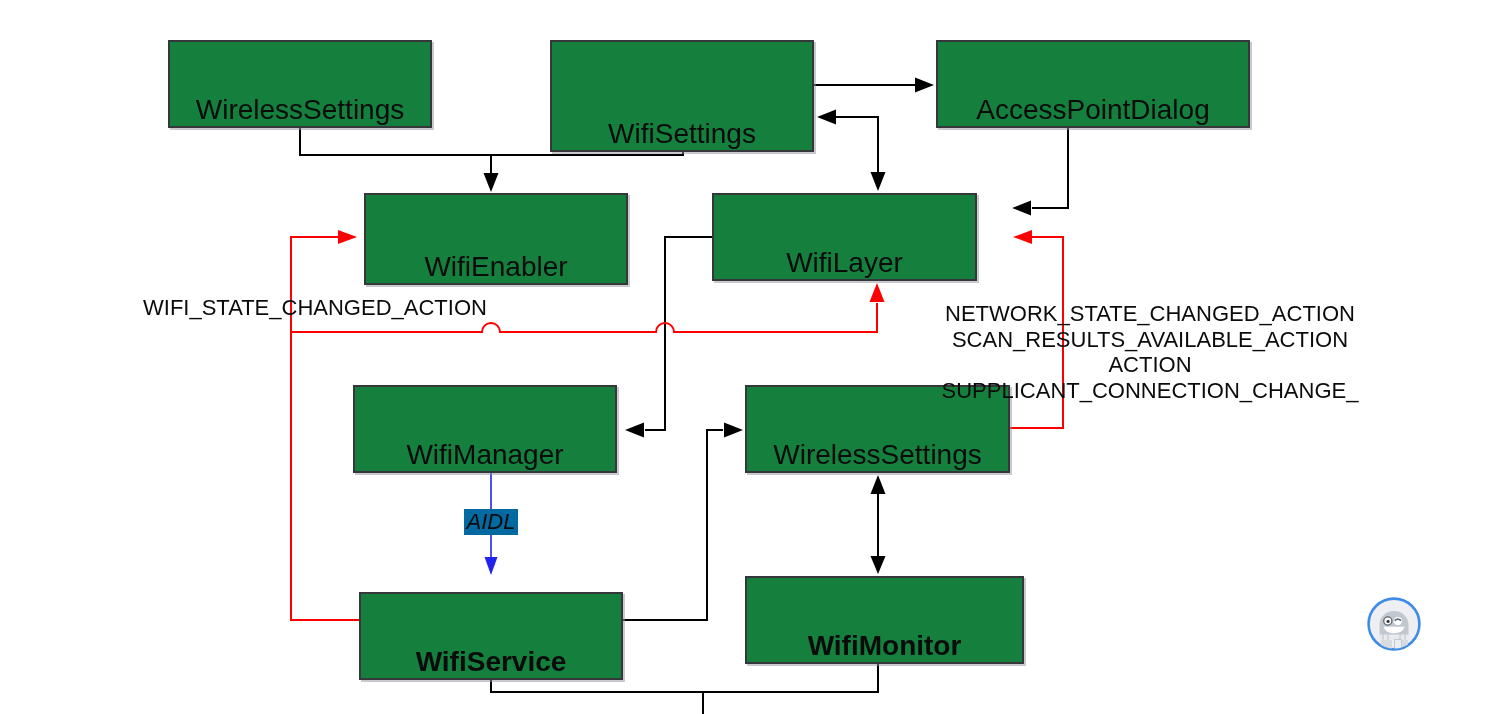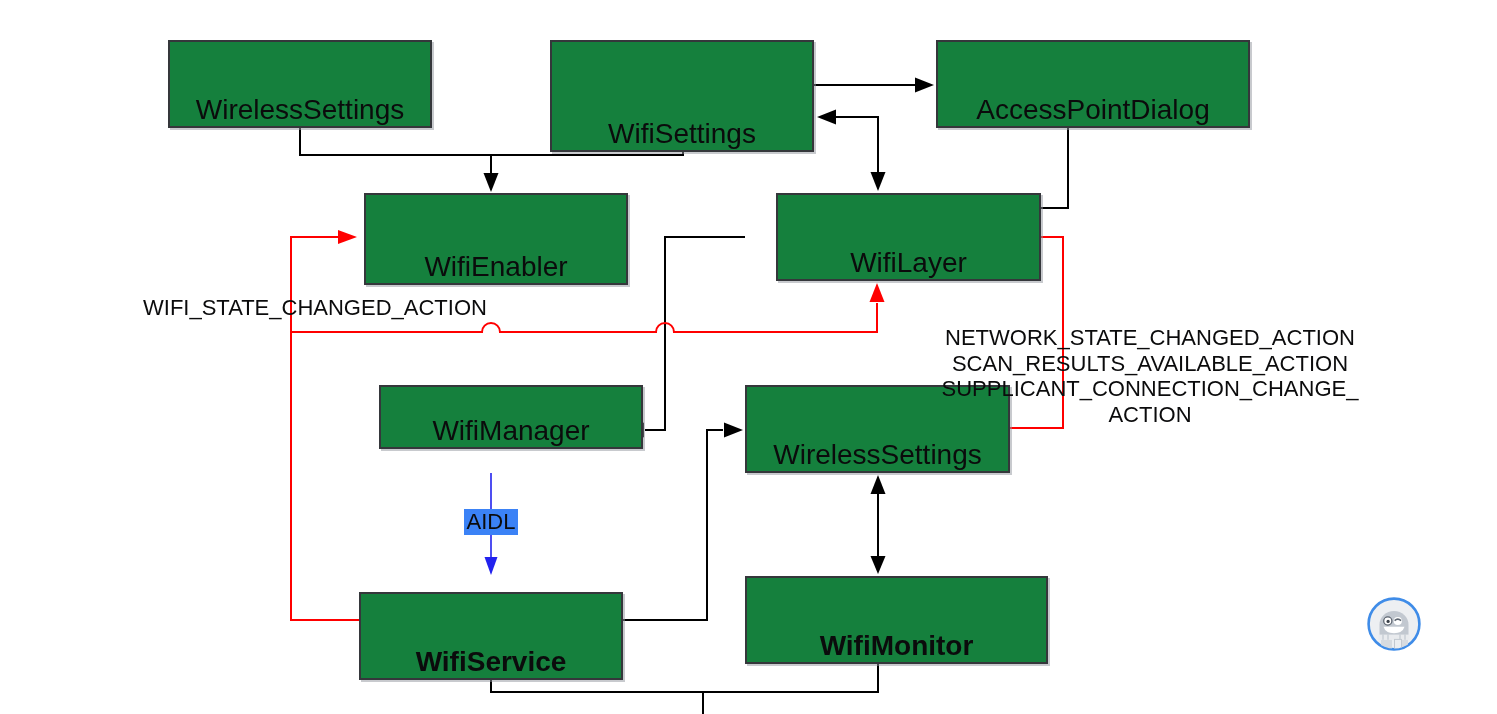--- a/index.html
+++ b/index.html
@@ -17,23 +17,23 @@
   .node{
     position:absolute;background:#15803d;border:2px solid #35373b;
     box-shadow:2px 2px 0 rgba(145,150,158,.5);
     display:flex;align-items:flex-end;justify-content:center;
     font-size:28px;color:#0b0b0c;box-sizing:border-box;
   }
   .node.bold{font-weight:bold;}
   .ann{
     position:absolute;font-size:22px;color:#0b0b0c;white-space:nowrap;line-height:25.5px;text-align:center;
   }
-  .ann-center{text-align:center;margin-top:24px;}
+  .ann-center{text-align:center;}
   .aidl-wrap{position:absolute;left:441px;top:509px;width:100px;text-align:center;}
-  .aidl-wrap span{background:#3b82f6;padding:0 3px;display:inline-block;}
+  .aidl-wrap span{background:#0369a1;padding:0 3px;display:inline-block;font-style:italic;}
   .bot{
     position:absolute;left:1366px;top:596px;width:56px;height:56px;
     border:none;background:transparent;padding:0;cursor:pointer;
   }
 </style>
 </head>
 <body>
 
 <div class="stage">
 
@@ -100,45 +100,45 @@
   <div class="node" style="left:550px;top:40px;width:264px;height:112px">
     <span>WifiSettings</span>
   </div>
   <div class="node" style="left:936px;top:40px;width:314px;height:88px">
     <span>AccessPointDialog</span>
   </div>
 
   <div class="node" style="left:364px;top:193px;width:264px;height:92px">
     <span>WifiEnabler</span>
   </div>
-  <div class="node" style="left:776px;top:193px;width:265px;height:88px">
+  <div class="node" style="left:712px;top:193px;width:265px;height:88px">
     <span>WifiLayer</span>
   </div>
 
-  <div class="node" style="left:379px;top:385px;width:264px;height:64px">
+  <div class="node" style="left:353px;top:385px;width:264px;height:88px">
     <span>WifiManager</span>
   </div>
   <div class="node" style="left:745px;top:385px;width:265px;height:88px">
     <span>WirelessSettings</span>
   </div>
 
   <div class="node bold" style="left:359px;top:592px;width:264px;height:88px">
     <span>WifiService</span>
   </div>
-  <div class="node bold" style="left:745px;top:576px;width:303px;height:88px">
+  <div class="node bold" style="left:745px;top:576px;width:279px;height:88px">
     <span>WifiMonitor</span>
   </div>
 
   <div class="ann" style="left:143px;top:295px;">WIFI_STATE_CHANGED_ACTION</div>
 
   <div class="ann ann-center" style="left:935px;top:301px;width:430px;">
     <div>NETWORK_STATE_CHANGED_ACTION</div>
     <div>SCAN_RESULTS_AVAILABLE_ACTION</div>
+    <div>ACTION</div>
     <div>SUPPLICANT_CONNECTION_CHANGE_</div>
-    <div>ACTION</div>
   </div>
 
   <div class="ann aidl-wrap">
     <span>AIDL</span>
   </div>
 
   <button class="bot" title="">
     <svg width="56" height="56" viewBox="0 0 56 56">
       <defs>
         <clipPath id="avatarClip">

